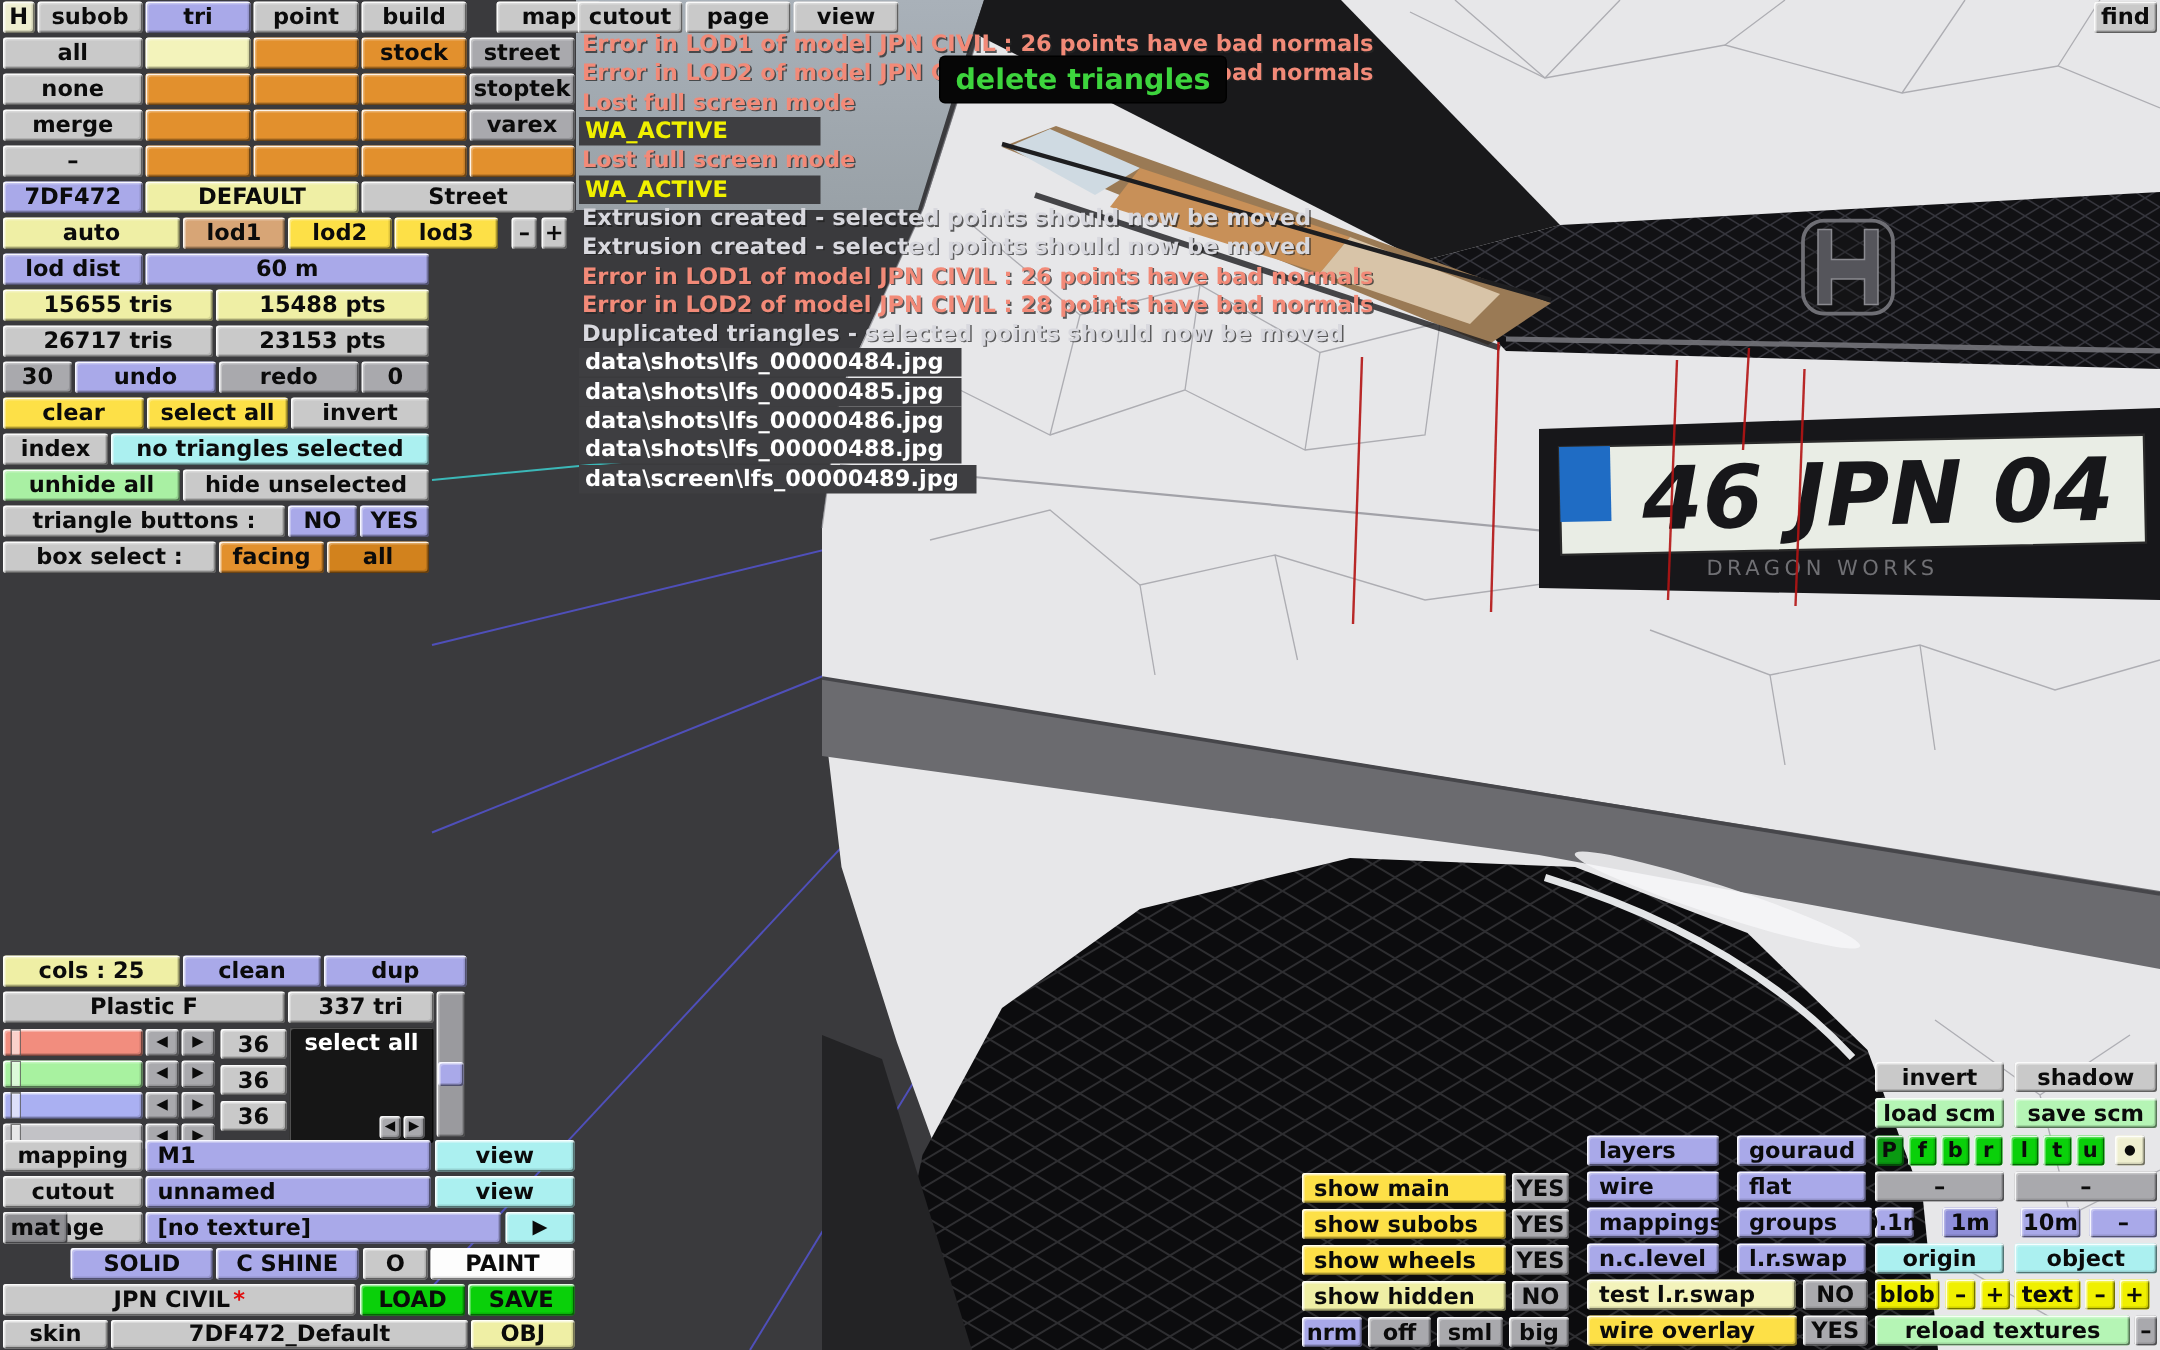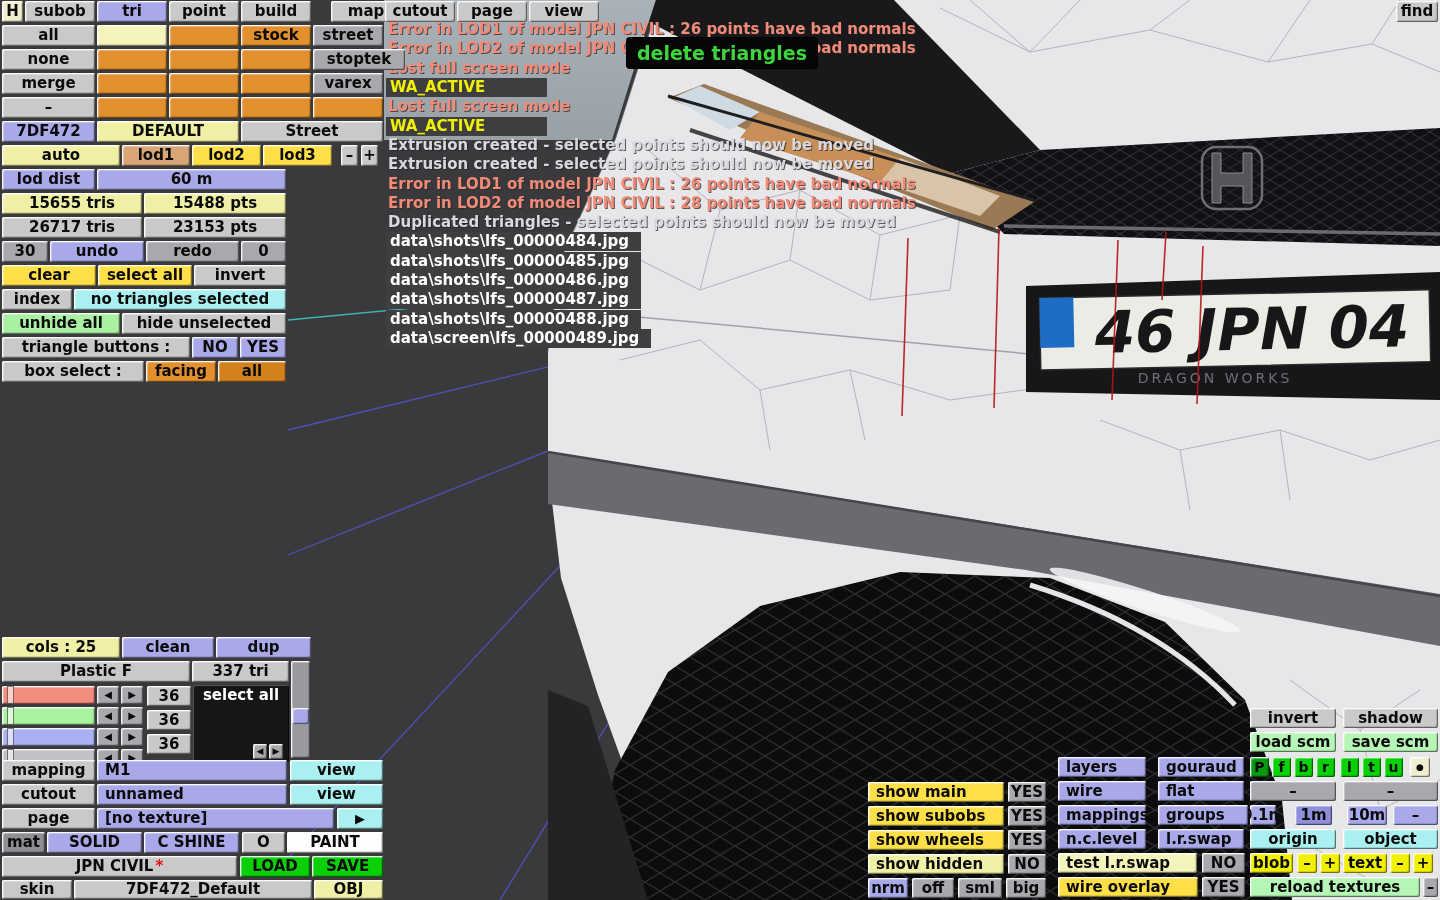--- a/index.html
+++ b/index.html
@@ -166,23 +166,20 @@
     <div class="msg">
       <span class="mc m-file">data\shots\lfs_00000484.jpg</span>
     </div>
     <div class="msg">
       <span class="mc m-file">data\shots\lfs_00000485.jpg</span>
     </div>
     <div class="msg">
       <span class="mc m-file">data\shots\lfs_00000486.jpg</span>
     </div>
     <div class="msg">
-      <span class="mc m-file">data\shots\lfs_00000487.jpg</span>
-    </div>
-    <div class="msg">
       <span class="mc m-file">data\shots\lfs_00000488.jpg</span>
     </div>
     <div class="msg">
       <span class="mc m-file">data\screen\lfs_00000489.jpg</span>
     </div>
   </div>
 <div id="tooltip">
   <span>delete triangles</span>
 </div>
 <div id="ui">
@@ -236,21 +233,21 @@
     </div>
     <div class="btn s-orange" style="left: 97px; top: 49px; width: 70px; height: 21px;">
       <span></span>
     </div>
     <div class="btn s-orange" style="left: 169px; top: 49px; width: 70px; height: 21px;">
       <span></span>
     </div>
     <div class="btn s-orange" style="left: 241px; top: 49px; width: 70px; height: 21px;">
       <span></span>
     </div>
-    <div class="btn s-midgray" style="left: 313px; top: 49px; width: 92px; height: 21px;">
+    <div class="btn s-midgray" style="left: 313px; top: 49px; width: 70px; height: 21px;">
       <span>stoptek</span>
     </div>
     <div class="btn s-gray" style="left: 2px; top: 73px; width: 93px; height: 21px;">
       <span>merge</span>
     </div>
     <div class="btn s-orange" style="left: 97px; top: 73px; width: 70px; height: 21px;">
       <span></span>
     </div>
     <div class="btn s-orange" style="left: 169px; top: 73px; width: 70px; height: 21px;">
       <span></span>
@@ -467,21 +464,21 @@
     </div>
     <div class="btn s-gray" style="left: 2px; top: 808px; width: 93px; height: 21px;">
       <span>page</span>
     </div>
     <div class="btn s-blue a-left" style="left: 97px; top: 808px; width: 237px; height: 21px;">
       <span>[no texture]</span>
     </div>
     <div class="btn s-cyan" style="left: 337px; top: 808px; width: 46px; height: 21px; font-size: 13px;">
       <span>▶</span>
     </div>
-    <div class="btn s-matgray" style="left: 2px; top: 832px; width: 43px; height: 21px;">
+    <div class="btn s-matgray" style="left: 2px; top: 808px; width: 43px; height: 21px;">
       <span>mat</span>
     </div>
     <div class="btn s-blue" style="left: 47px; top: 832px; width: 95px; height: 21px;">
       <span>SOLID</span>
     </div>
     <div class="btn s-blue" style="left: 144px; top: 832px; width: 95px; height: 21px;">
       <span>C SHINE</span>
     </div>
     <div class="btn s-gray" style="left: 242px; top: 832px; width: 43px; height: 21px;">
       <span>O</span>

